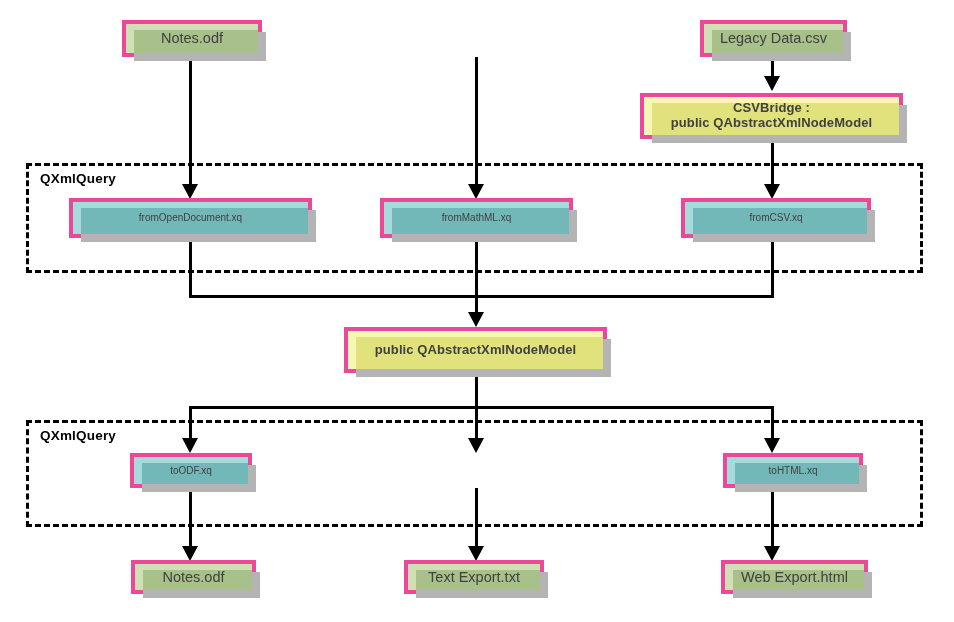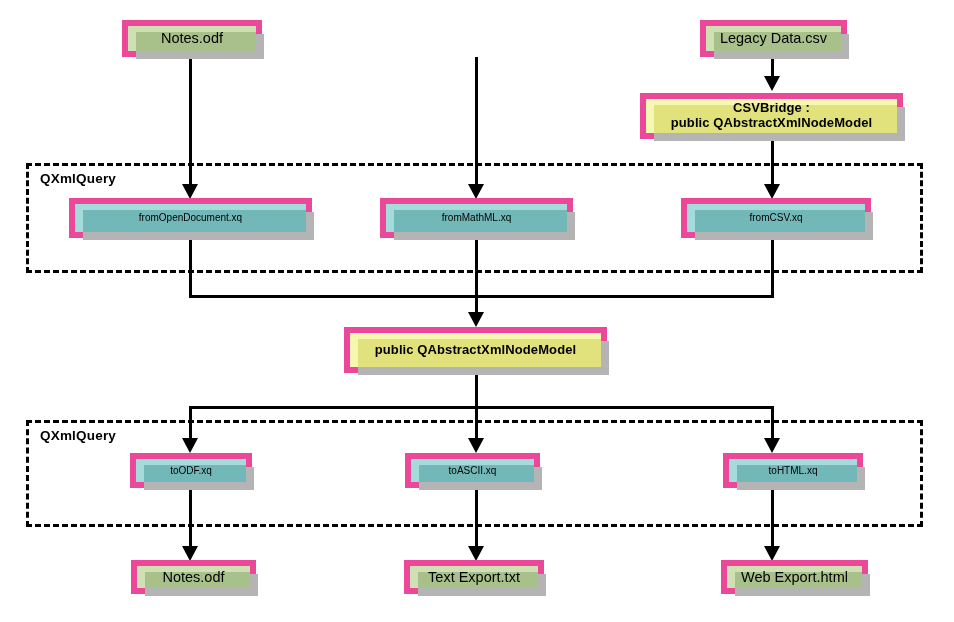--- a/index.html
+++ b/index.html
@@ -24,26 +24,26 @@
     font-weight:bold;
     color:#000;
     letter-spacing:0.2px;
     white-space:nowrap;
   }
 
   
   .node{
     position:absolute;
     box-sizing:border-box;
-    border:6px solid #ec4899;
+    border:4px solid #ec4899;
     display:flex;
     align-items:center;
     justify-content:center;
     text-align:center;
-    color:#000000;
+    color:#404040;
     z-index:5;
   }
   .node .shadow{
     position:absolute;
     left:8px;top:8px;
     width:100%;height:100%;
     background:#b4b4b4;
     z-index:-2;
   }
   .node .inner{
@@ -139,25 +139,20 @@
 
   <div class="group-frame" style="left:26px;top:420px;width:897px;height:107px;"></div>
   <div class="group-label" style="left:40px;top:428px;">QXmlQuery</div>
 
   <div class="node query" style="left:130px;top:453px;width:122px;height:35px;">
     <div class="shadow"></div>
     <div class="inner"></div>
     <div class="label">toODF.xq</div>
   </div>
 
-  <div class="node query" style="left:405px;top:453px;width:135px;height:35px;">
-    <div class="shadow"></div>
-    <div class="inner"></div>
-    <div class="label">toASCII.xq</div>
-  </div>
 
   <div class="node query" style="left:723px;top:453px;width:140px;height:35px;">
     <div class="shadow"></div>
     <div class="inner"></div>
     <div class="label">toHTML.xq</div>
   </div>
 
   <div class="node file" style="left:131px;top:560px;width:125px;height:34px;">
     <div class="shadow"></div>
     <div class="inner"></div>

